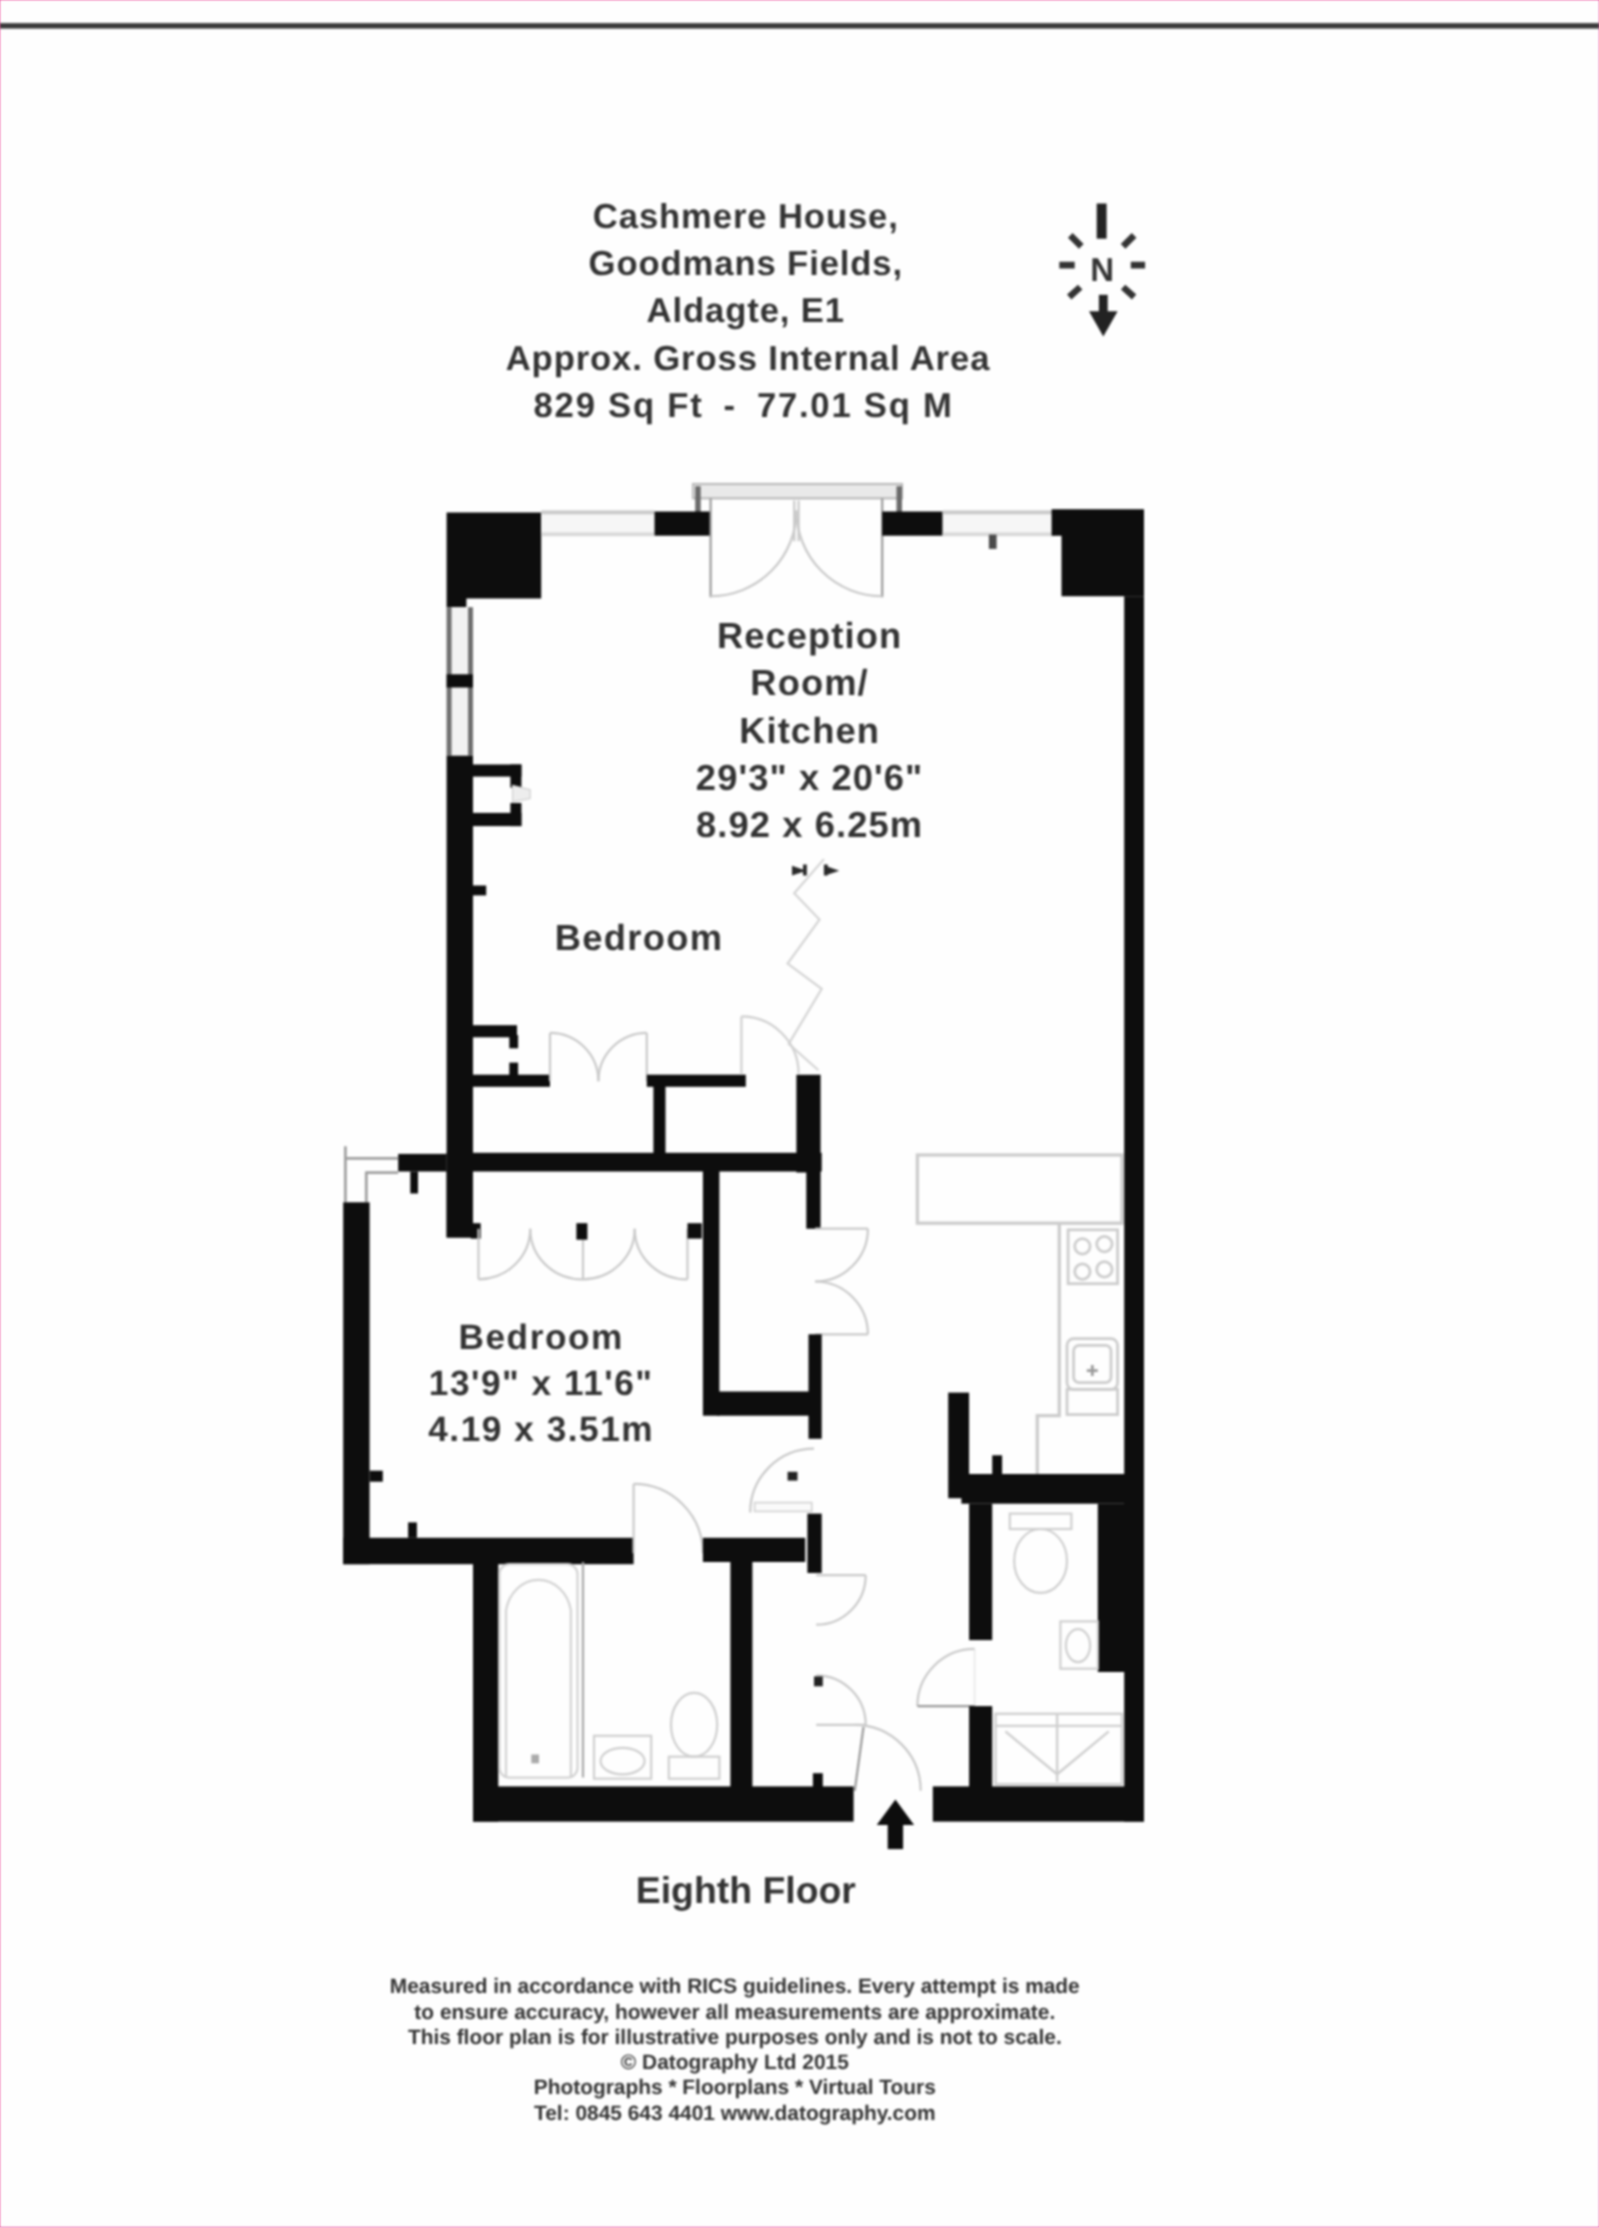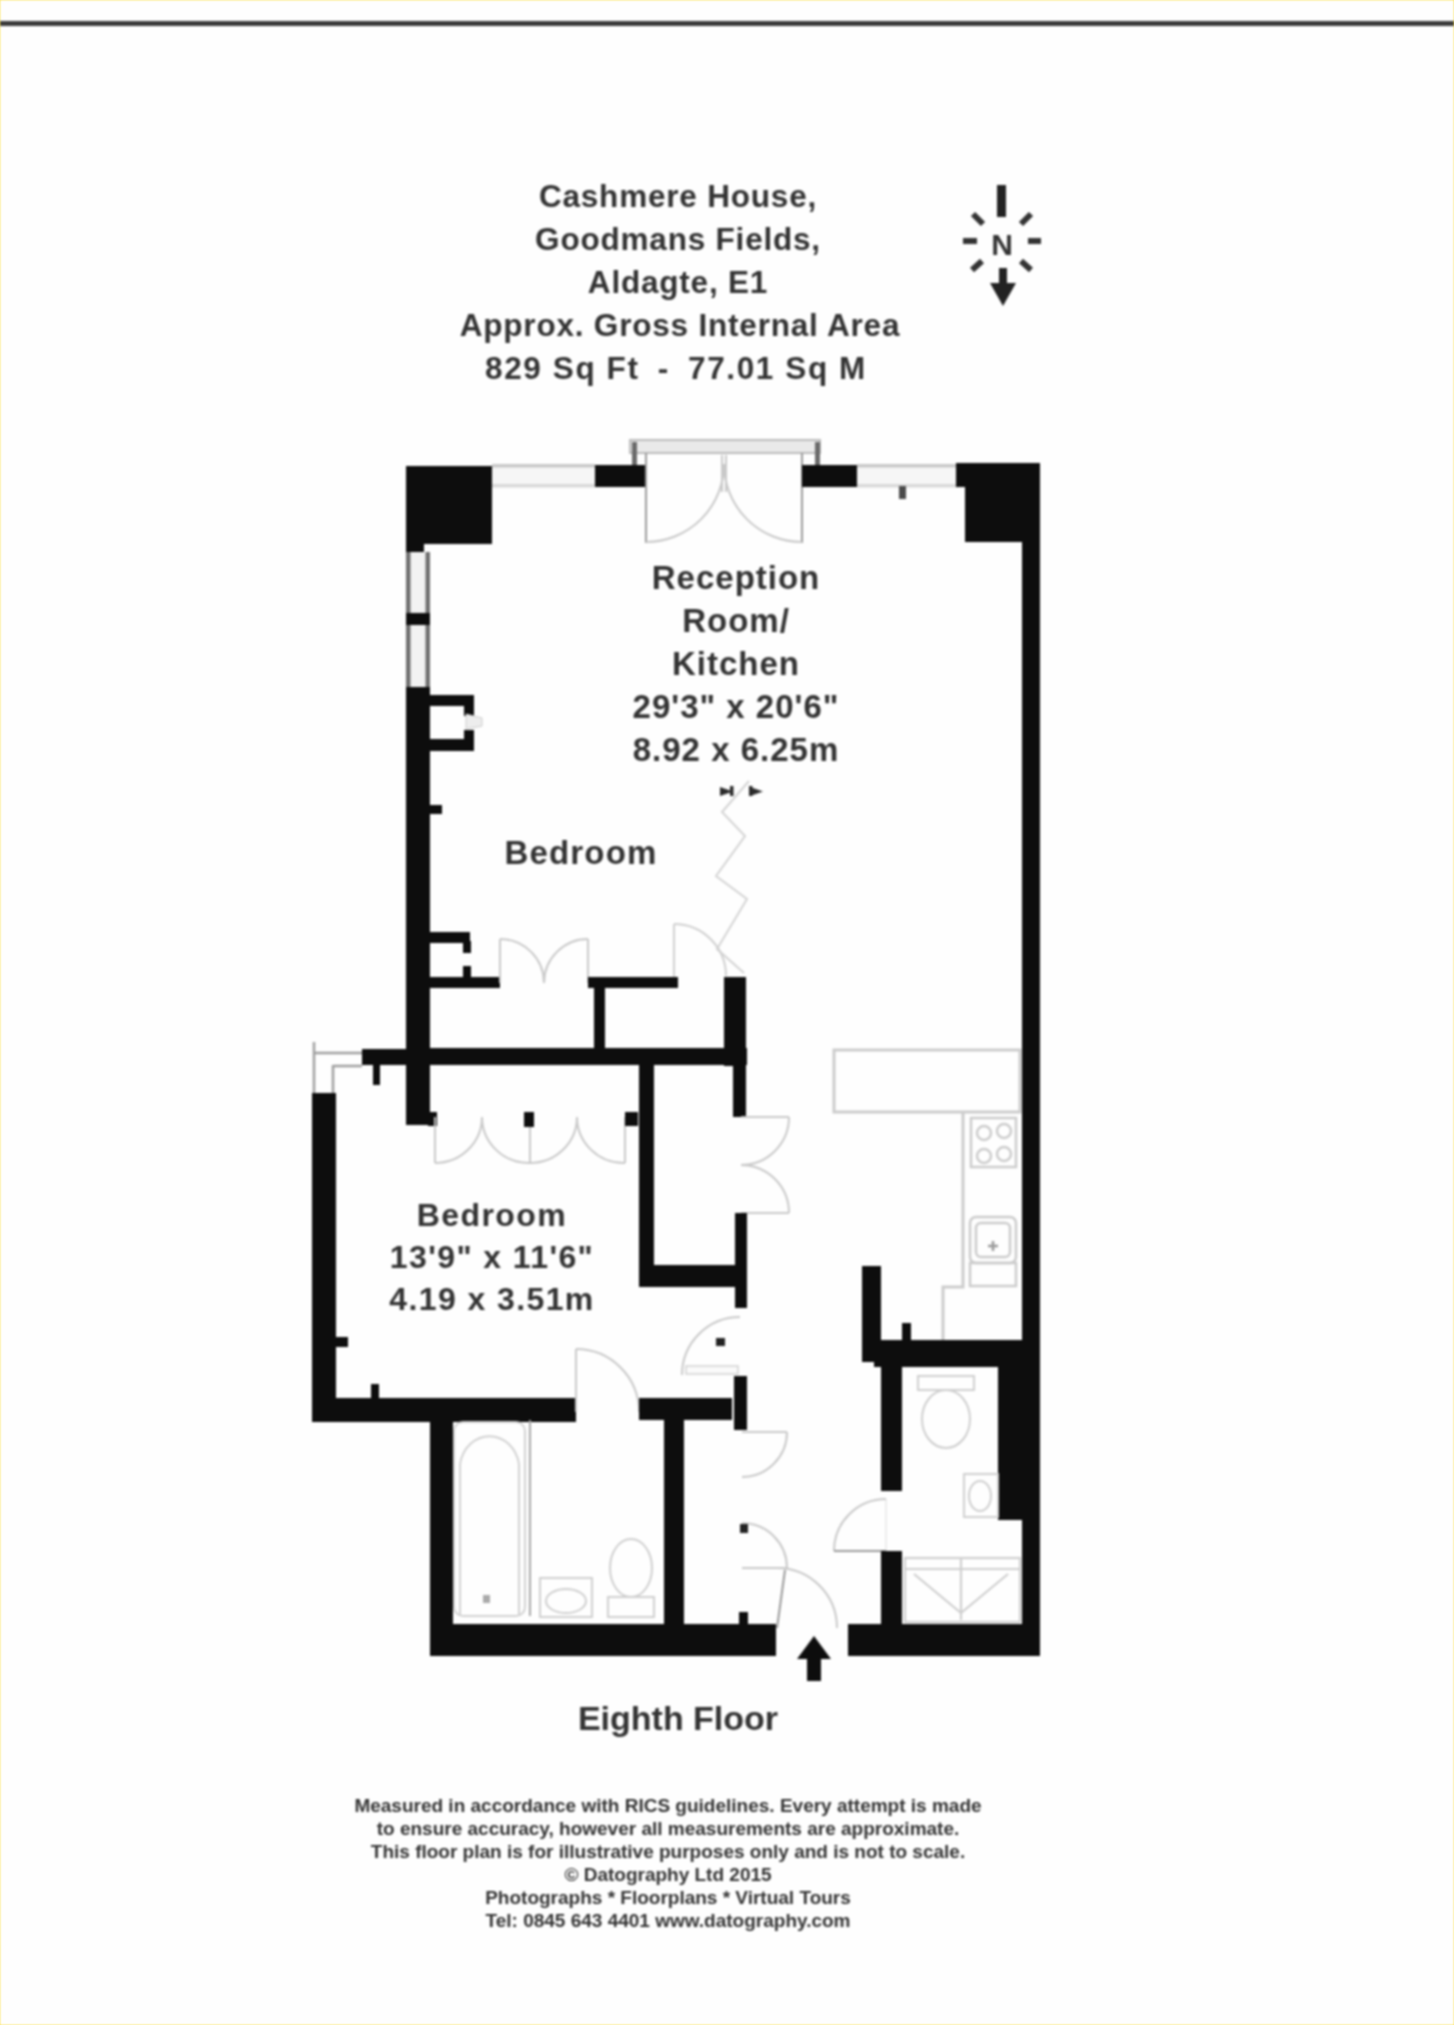--- a/index.html
+++ b/index.html
@@ -1,16 +1,16 @@
 <!DOCTYPE html>
 <html><head>
 <meta charset="utf-8">
 <style>
   html,body{margin:0;padding:0;background:#ffffff;}
-  #page{position:relative;width:1454px;height:2025px;background:#fde047;overflow:hidden;}
+  #page{position:relative;width:1454px;height:2025px;background:#ec4899;overflow:hidden;}
   svg{position:absolute;top:0;left:0;filter:blur(0.8px);}
   .t{font-family:"Liberation Sans",sans-serif;font-weight:bold;fill:#333333;}
 </style>
 </head>
 <body>
 <div id="page">
 <svg width="1454" height="2025" viewBox="0 0 1454 2025">
 
   <rect x="0" y="0" width="1454" height="2025" fill="#fefefe"></rect>
 

